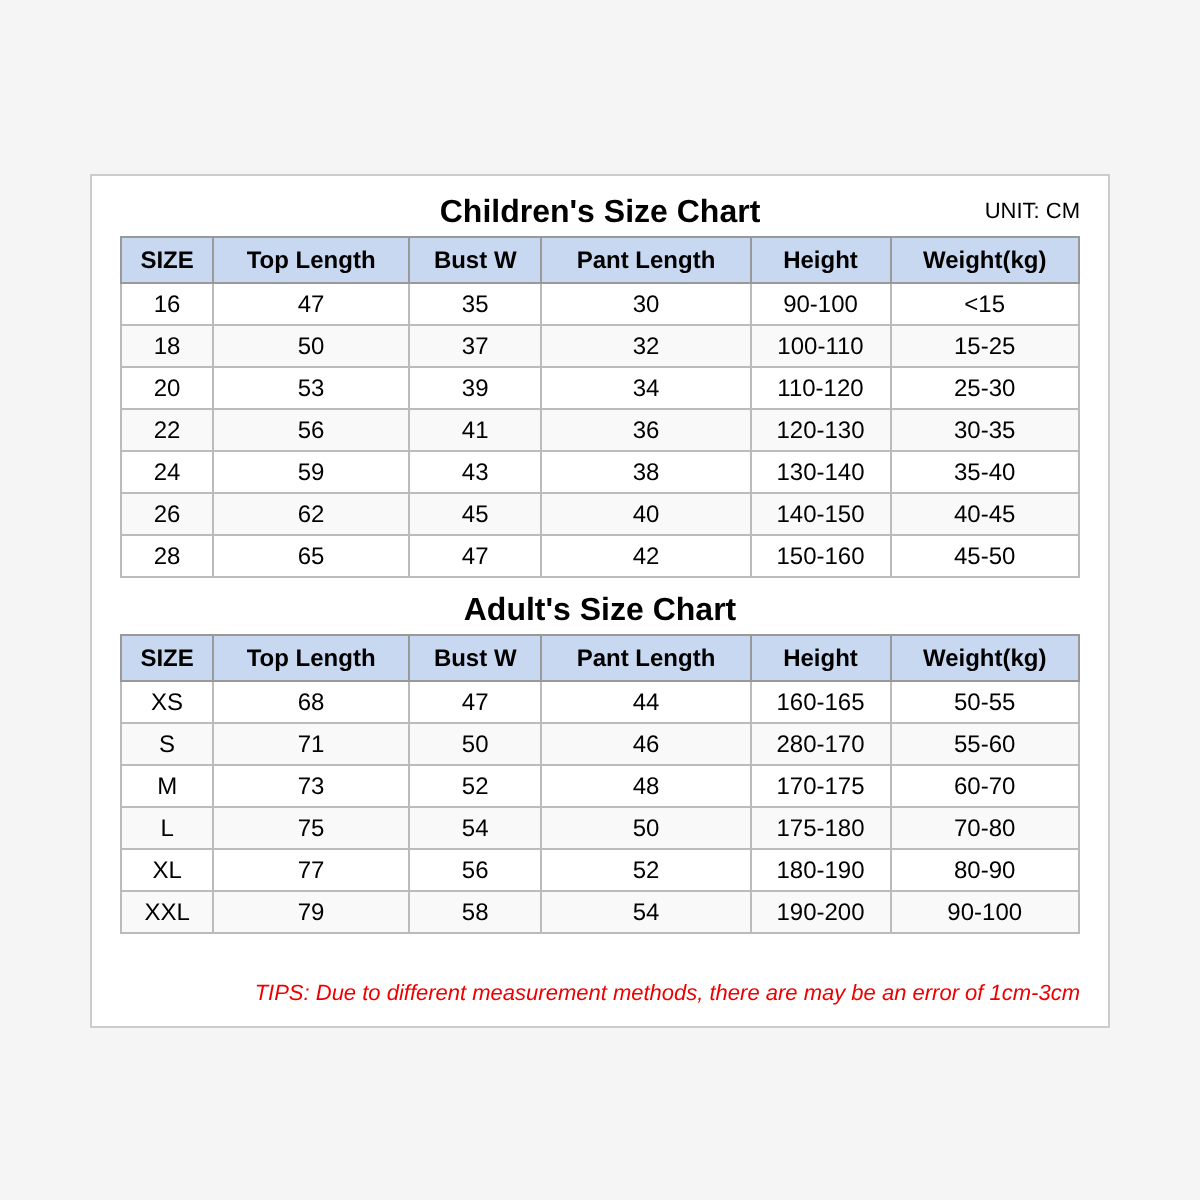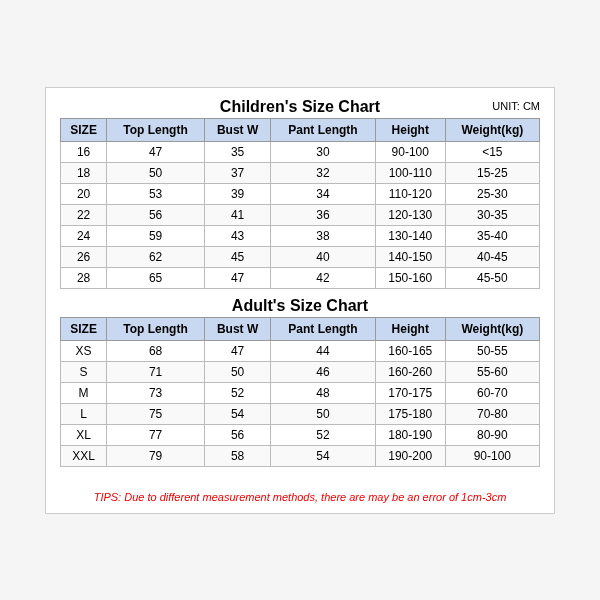--- a/index.html
+++ b/index.html
@@ -51,21 +51,21 @@
       padding: 3px 3px;
       font-size: 12px;
     }
     tr:nth-child(even) td {
       background-color: #f9f9f9;
     }
     .size-col {
       font-weight: normal;
     }
     .tips {
-      text-align: center;
+      text-align: right;
       font-size: 11px;
       color: #e00;
       margin-top: 24px;
       font-style: italic;
     }
   </style>
 </head>
 <body>
 
 <div class="chart-container">
@@ -167,21 +167,21 @@
           <td>47</td>
           <td>44</td>
           <td>160-165</td>
           <td>50-55</td>
         </tr>
         <tr style="background-color: rgb(249, 249, 249);">
           <td class="size-col">S</td>
           <td>71</td>
           <td>50</td>
           <td>46</td>
-          <td>160-260</td>
+          <td>280-170</td>
           <td>55-60</td>
         </tr>
         <tr>
           <td class="size-col">M</td>
           <td>73</td>
           <td>52</td>
           <td>48</td>
           <td>170-175</td>
           <td>60-70</td>
         </tr>

